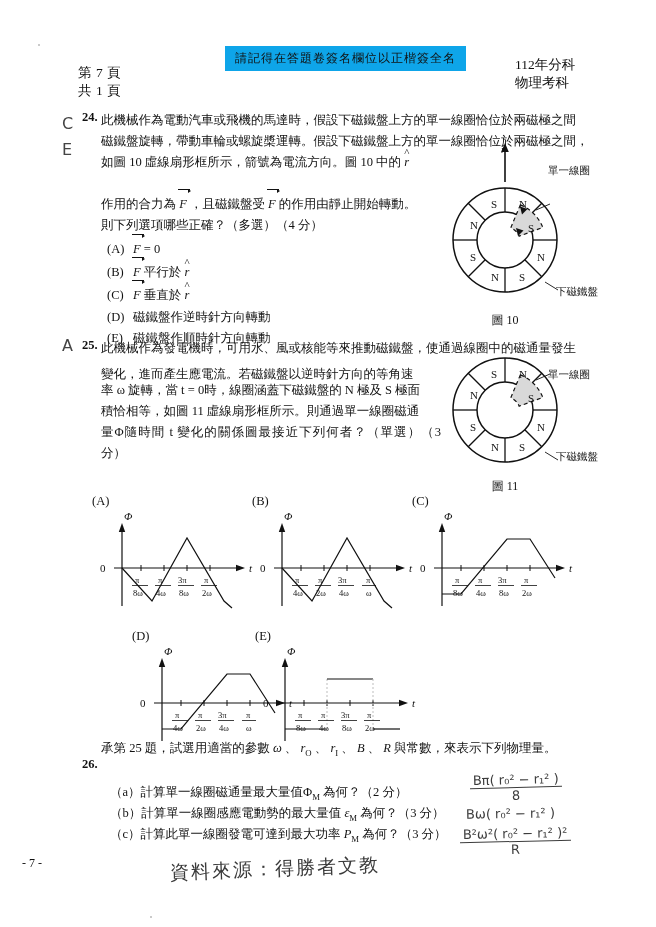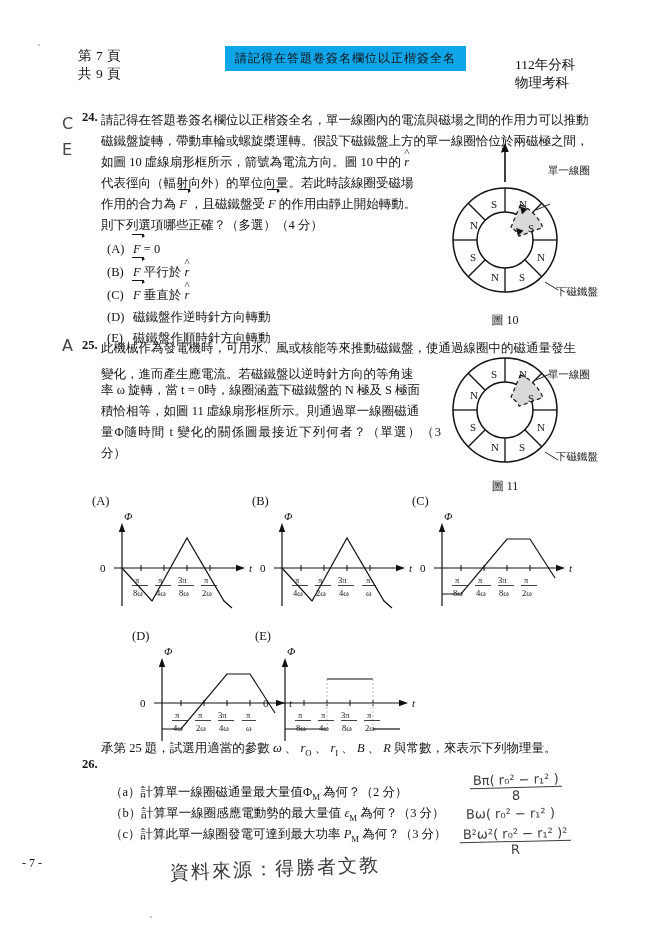--- a/index.html
+++ b/index.html
@@ -3,21 +3,21 @@
 <meta charset="utf-8">
 <style>
   html,body{margin:0;padding:0;background:#8a8a8a;}
   body{font-family:"Liberation Serif","DejaVu Serif",serif;}
   .page{
     position:relative;width:656px;height:927px;background:#ffffff;
     overflow:hidden;
   }
 
   
-  .hdr-left{position:absolute;left:78px;top:47px;font-size:13.5px;line-height:18px;color:#111;letter-spacing:.5px;}
+  .hdr-left{position:absolute;left:78px;top:64px;font-size:13.5px;line-height:18px;color:#111;letter-spacing:.5px;}
   .hdr-center{position:absolute;left:225px;top:46px;background:#0ea5e9;color:#111;
     font-size:12px;padding:4px 10px 4px 10px;letter-spacing:1px;}
   .hdr-right{position:absolute;left:515px;top:56px;font-size:13.5px;line-height:18px;color:#111;}
 
   
   .hand{font-family:"DejaVu Sans",sans-serif;color:#3a3a3a;}
   .mk{position:absolute;font-size:16px;color:#444;font-family:"DejaVu Sans",sans-serif;}
 
   
   .qnum{position:absolute;font-size:12.5px;color:#111;font-weight:bold;}
@@ -59,40 +59,39 @@
 </head>
 <body>
 
 <div class="page">
 
   <div class="speck" style="left:38px;top:44px;"></div>
   <div class="speck" style="left:150px;top:916px;"></div>
 
   <div class="hdr-left">
     <div>第 7 頁</div>
-    <div>共 9 頁</div>
+    <div>共 1 頁</div>
   </div>
   <div class="hdr-center">請記得在答題卷簽名欄位以正楷簽全名</div>
   <div class="hdr-right">
     <div>112年分科</div>
     <div>物理考科</div>
   </div>
 
   <div class="mk hand" style="left:62px;top:114px;">C</div>
   <div class="mk hand" style="left:62px;top:140px;">E</div>
   <div class="mk hand" style="left:62px;top:336px;">A</div>
 
   <div class="qnum" style="left:82px;top:110px;">24.</div>
 
-  <div class="qbody" style="left:101px;top:110px;width:552px;">請記得在答題卷簽名欄位以正楷簽全名，單一線圈內的電流與磁場之間的作用力可以推動</div>
+  <div class="qbody" style="left:101px;top:110px;width:552px;">此機械作為電動汽車或飛機的馬達時，假設下磁鐵盤上方的單一線圈恰位於兩磁極之間</div>
   <div class="qbody" style="left:101px;top:131px;width:552px;">磁鐵盤旋轉，帶動車輪或螺旋槳運轉。假設下磁鐵盤上方的單一線圈恰位於兩磁極之間，</div>
   <div class="qbody" style="left:101px;top:152px;width:330px;">
     如圖 10 虛線扇形框所示，箭號為電流方向。圖 10 中的 <span class="hat">r</span>
   </div>
-  <div class="qbody" style="left:101px;top:173px;width:330px;">代表徑向（輻射向外）的單位向量。若此時該線圈受磁場</div>
   <div class="qbody" style="left:101px;top:194px;width:330px;">
     作用的合力為 <span class="vec">F</span> ，且磁鐵盤受 <span class="vec">F</span> 的作用由靜止開始轉動。
   </div>
   <div class="qbody" style="left:101px;top:215px;width:330px;">則下列選項哪些正確？（多選）（4 分）</div>
 
   <div class="opt" style="left:107px;top:239px;">
     <span class="lbl">(A)</span><span class="vec">F</span> <span>= 0</span>
   </div>
   <div class="opt" style="left:107px;top:262px;">
     <span class="lbl">(B)</span><span class="vec">F</span> <span>平行於</span> <span class="hat">r</span>

